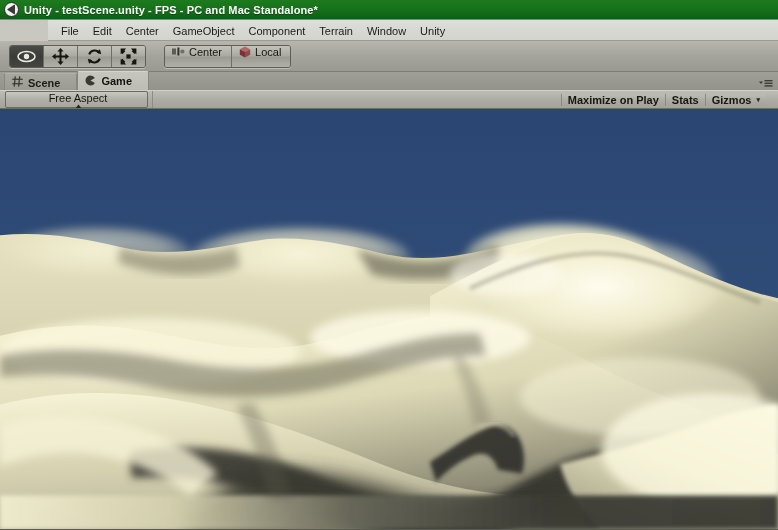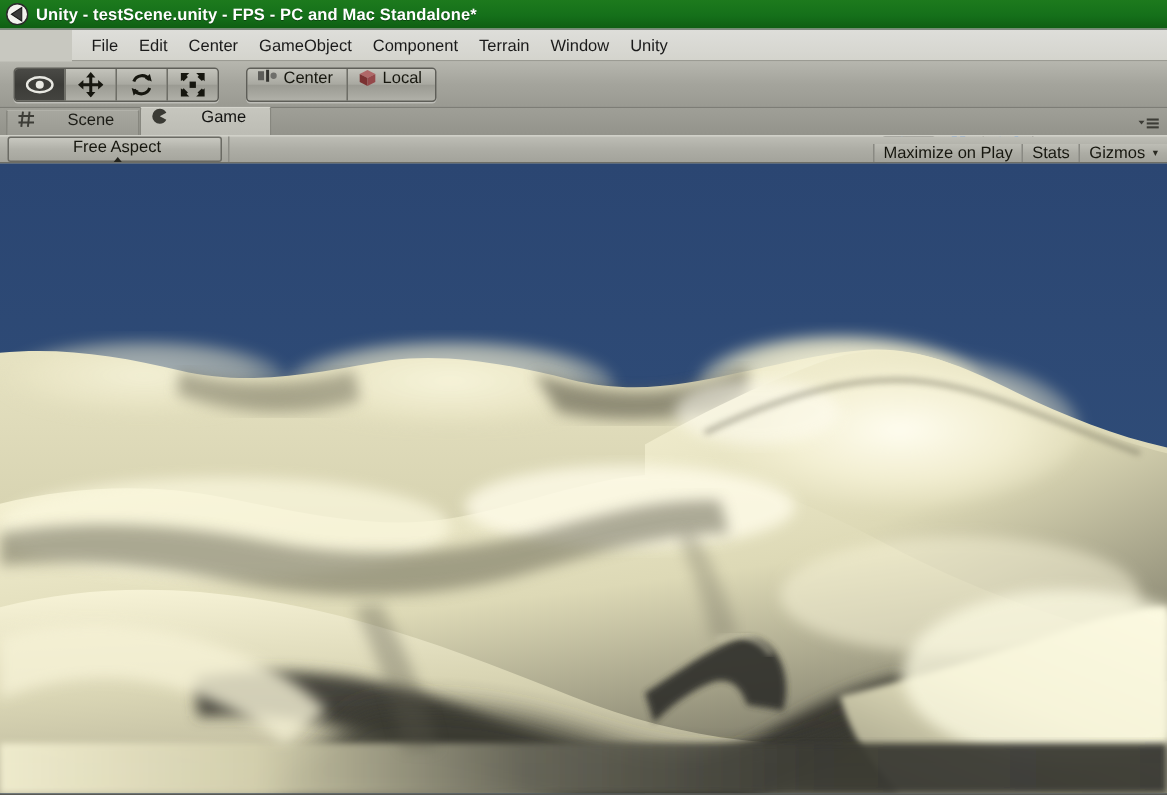--- a/index.html
+++ b/index.html
@@ -160,33 +160,35 @@
     background: linear-gradient(to bottom, #9f9f97 0%, #93938b 100%);
     display: flex;
     align-items: flex-end;
     position: relative;
     flex: 0 0 auto;
     padding-left: 4px;
   }
   .tab {
     height: 17px;
     display: flex;
-    gap: 22px;
+    align-items: center;
+    gap: 5px;
     padding: 0 16px 0 7px;
     font-size: 11px;
     color: #1d1d17;
     background: linear-gradient(to bottom, #a7a79f 0%, #9a9a92 100%);
     border-left: 1px solid #87877f;
     border-right: 1px solid #87877f;
     border-top: 1px solid #b2b2aa;
     border-radius: 2px 2px 0 0;
     cursor: default;
     white-space: nowrap;
     position: relative;
     top: 1px;
+    font-weight: bold;
   }
   .tab.active {
     background: linear-gradient(to bottom, #c6c6be 0%, #bcbcb4 100%);
     color: #121210;
     top: 0;
     height: 18px;
     border-top: 1px solid #d4d4cc;
   }
   .tab-menu-icon {
     position: absolute;
@@ -226,25 +228,26 @@
     flex-direction: column;
   }
   .viewbar-sep {
     width: 1px;
     height: 17px;
     background: #8d8d86;
     margin-left: 4px;
   }
   .viewbar-right {
     position: absolute;
-    right: 0;
+    right: 12px;
     top: 0;
     height: 17px;
     display: flex;
-    align-items: flex-end;
+    align-items: center;
+    font-weight: bold;
   }
   .vb-btn {
     display: flex;
     align-items: center;
     padding: 0 6px;
     font-size: 11px;
     color: #17170f;
     background: linear-gradient(to bottom, #bdbdb5 0%, #adada5 50%, #a3a39b 100%);
     border-left: 1px solid #8a8a83;
     cursor: default;

